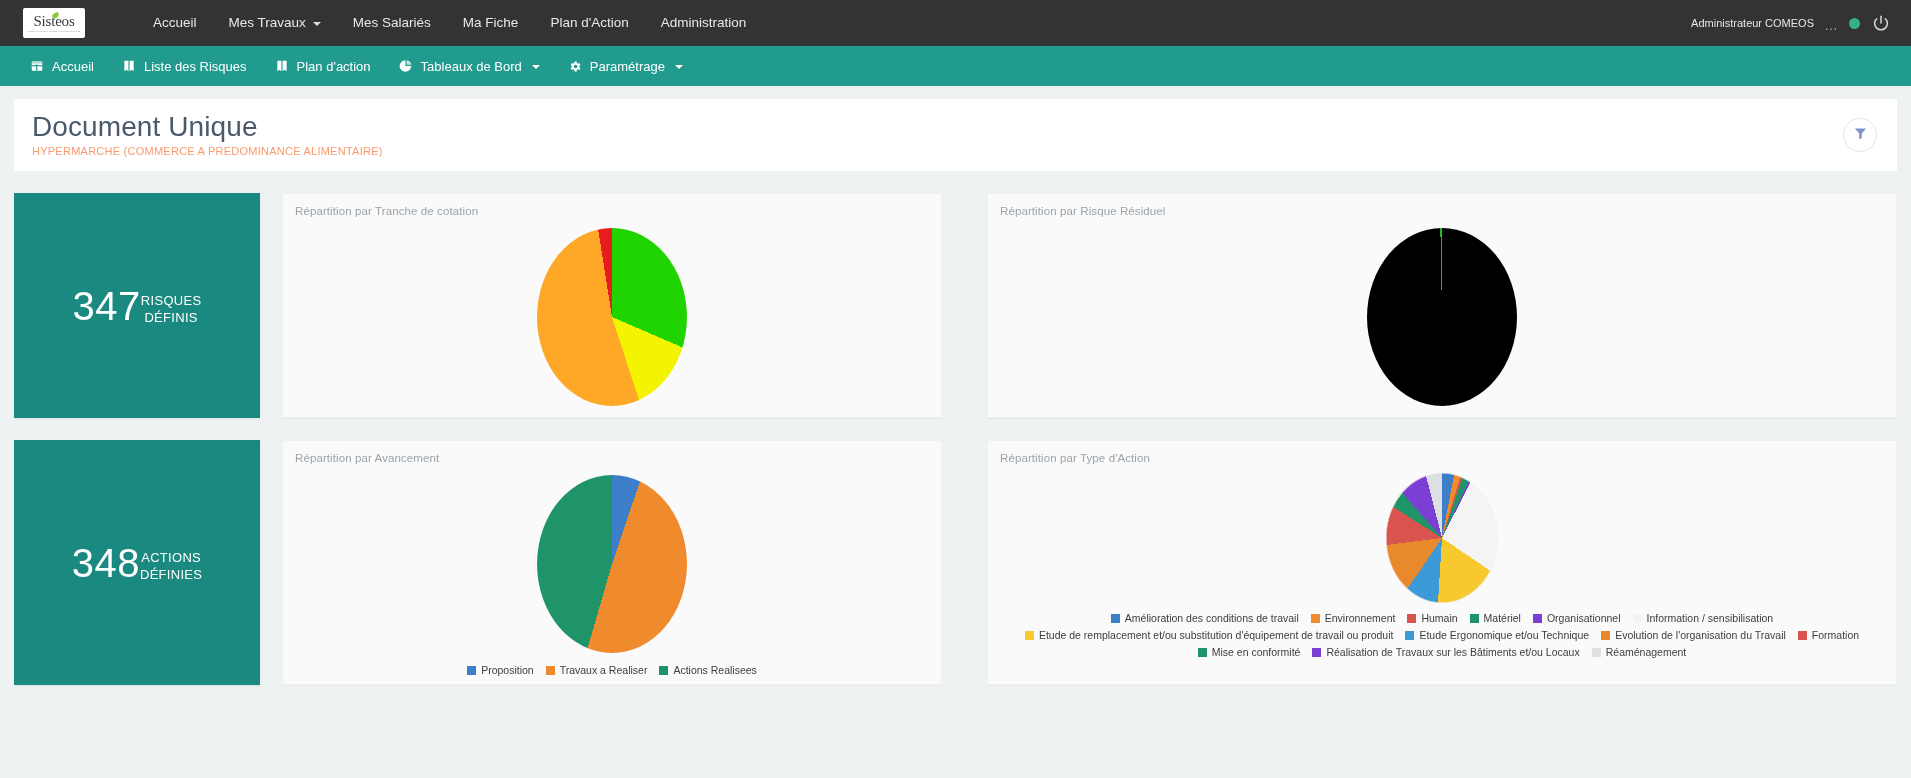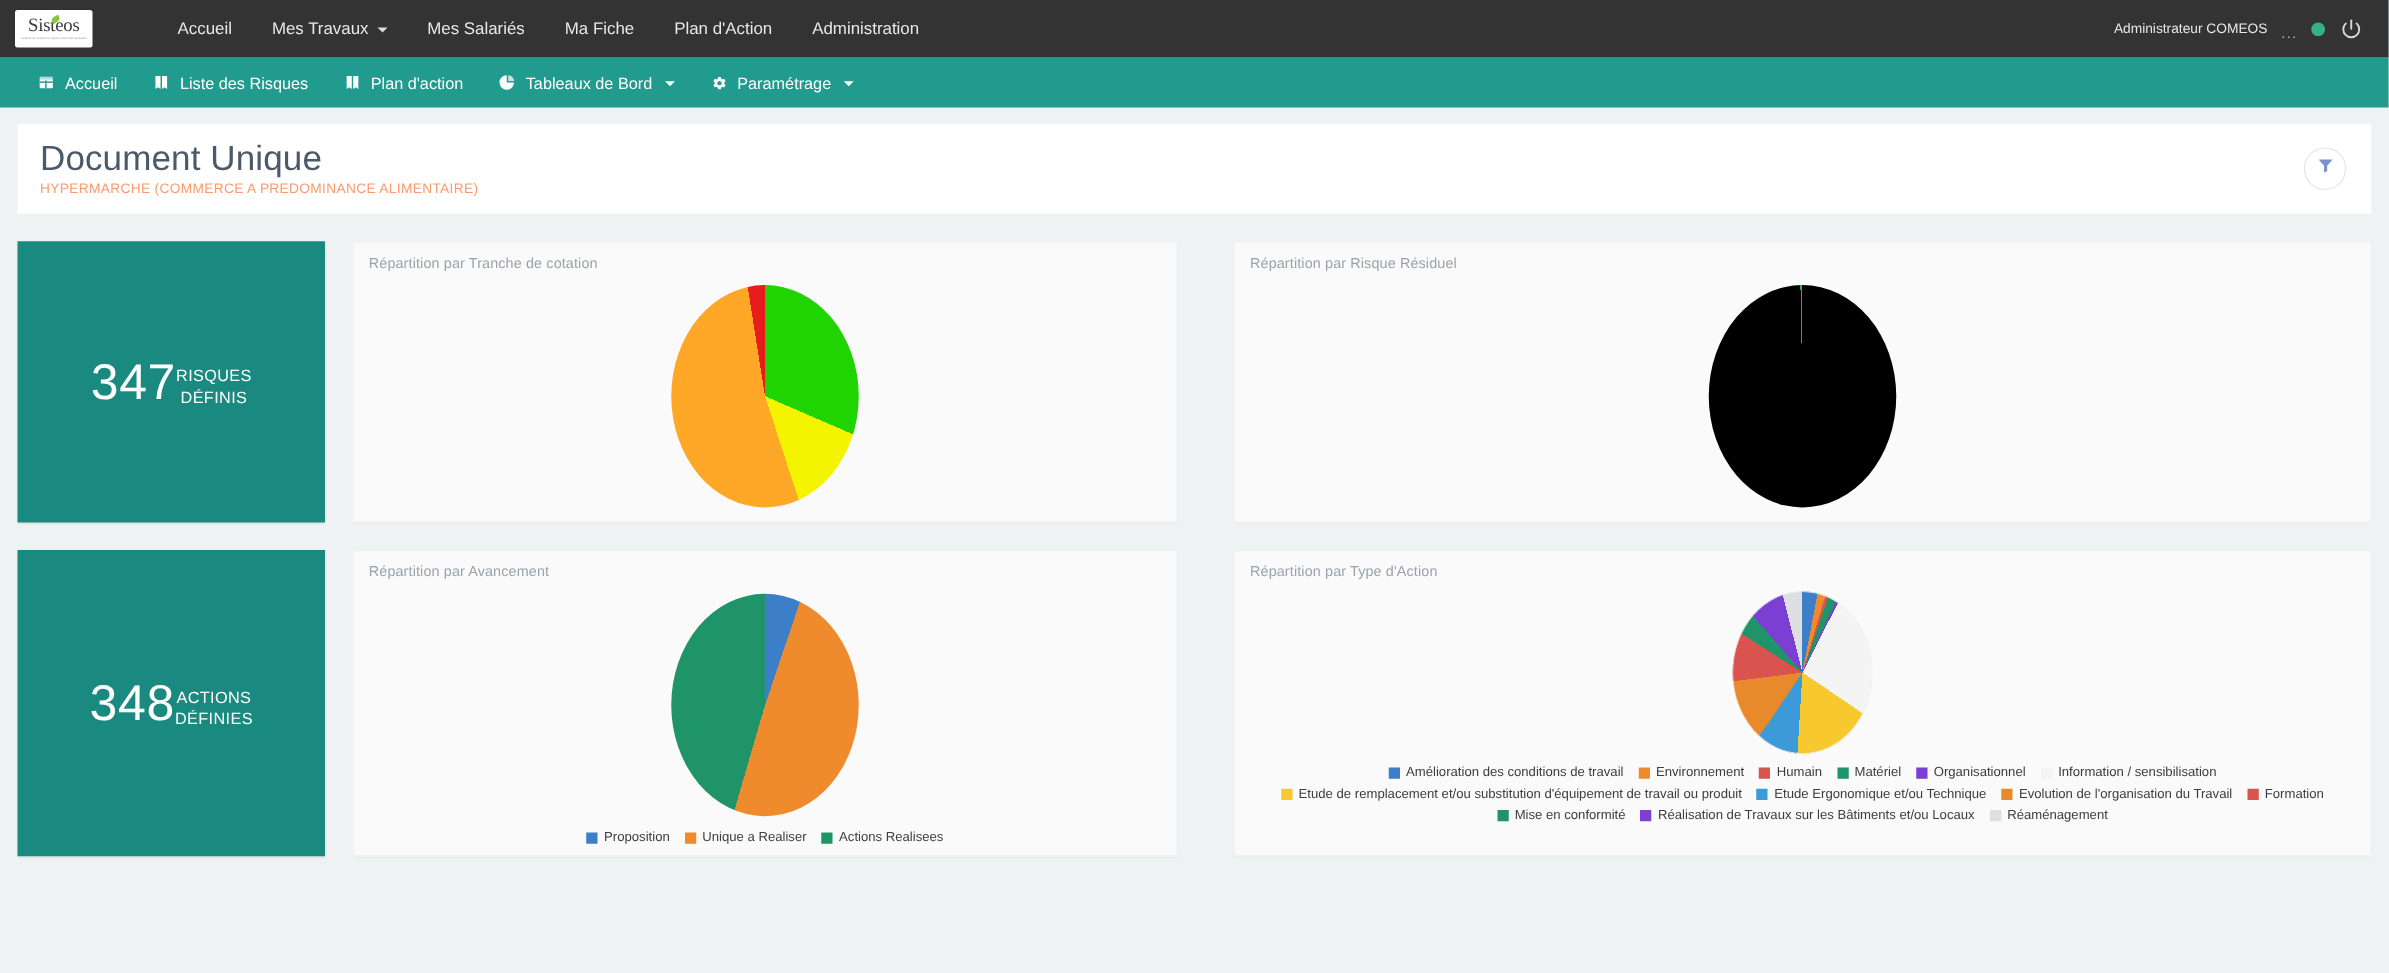--- a/index.html
+++ b/index.html
@@ -12,21 +12,21 @@
     font-family: "Liberation Sans", sans-serif;
     -webkit-font-smoothing: antialiased;
   }
 
   
   .topbar {
     height: 46px;
     background: #333333;
     display: flex;
     align-items: center;
-    padding: 0 14px 0 12px;
+    padding: 0 14px 0 23px;
     position: relative;
   }
   .brand-logo {
     width: 62px;
     height: 30px;
     background: #ffffff;
     border-radius: 2px;
     display: flex;
     flex-direction: column;
     align-items: center;
@@ -417,21 +417,21 @@
     <div class="card-title">Répartition par Avancement</div>
     <div class="chart-area">
       <div class="pie" id="pie-2" style="width: 150px; height: 178px; margin-top: 6px; background: conic-gradient(rgb(61, 126, 201) 0%, rgb(61, 126, 201) 5.2%, rgb(239, 139, 44) 5.2%, rgb(239, 139, 44) 54.5%, rgb(31, 148, 105) 54.5%, rgb(31, 148, 105) 100%); border: 0px;"></div>
       <div class="legend" id="legend-2" style="margin-top: 10px;">
           <span class="legend-item">
             <span class="swatch" style="background: rgb(61, 126, 201);"></span>
             <span>Proposition</span>
           </span>
           <span class="legend-item">
             <span class="swatch" style="background: rgb(239, 139, 44);"></span>
-            <span>Unique a Realiser</span>
+            <span>Travaux a Realiser</span>
           </span>
           <span class="legend-item">
             <span class="swatch" style="background: rgb(31, 148, 105);"></span>
             <span>Actions Realisees</span>
           </span>
         </div>
     </div>
   </div>
 
   <div></div>

